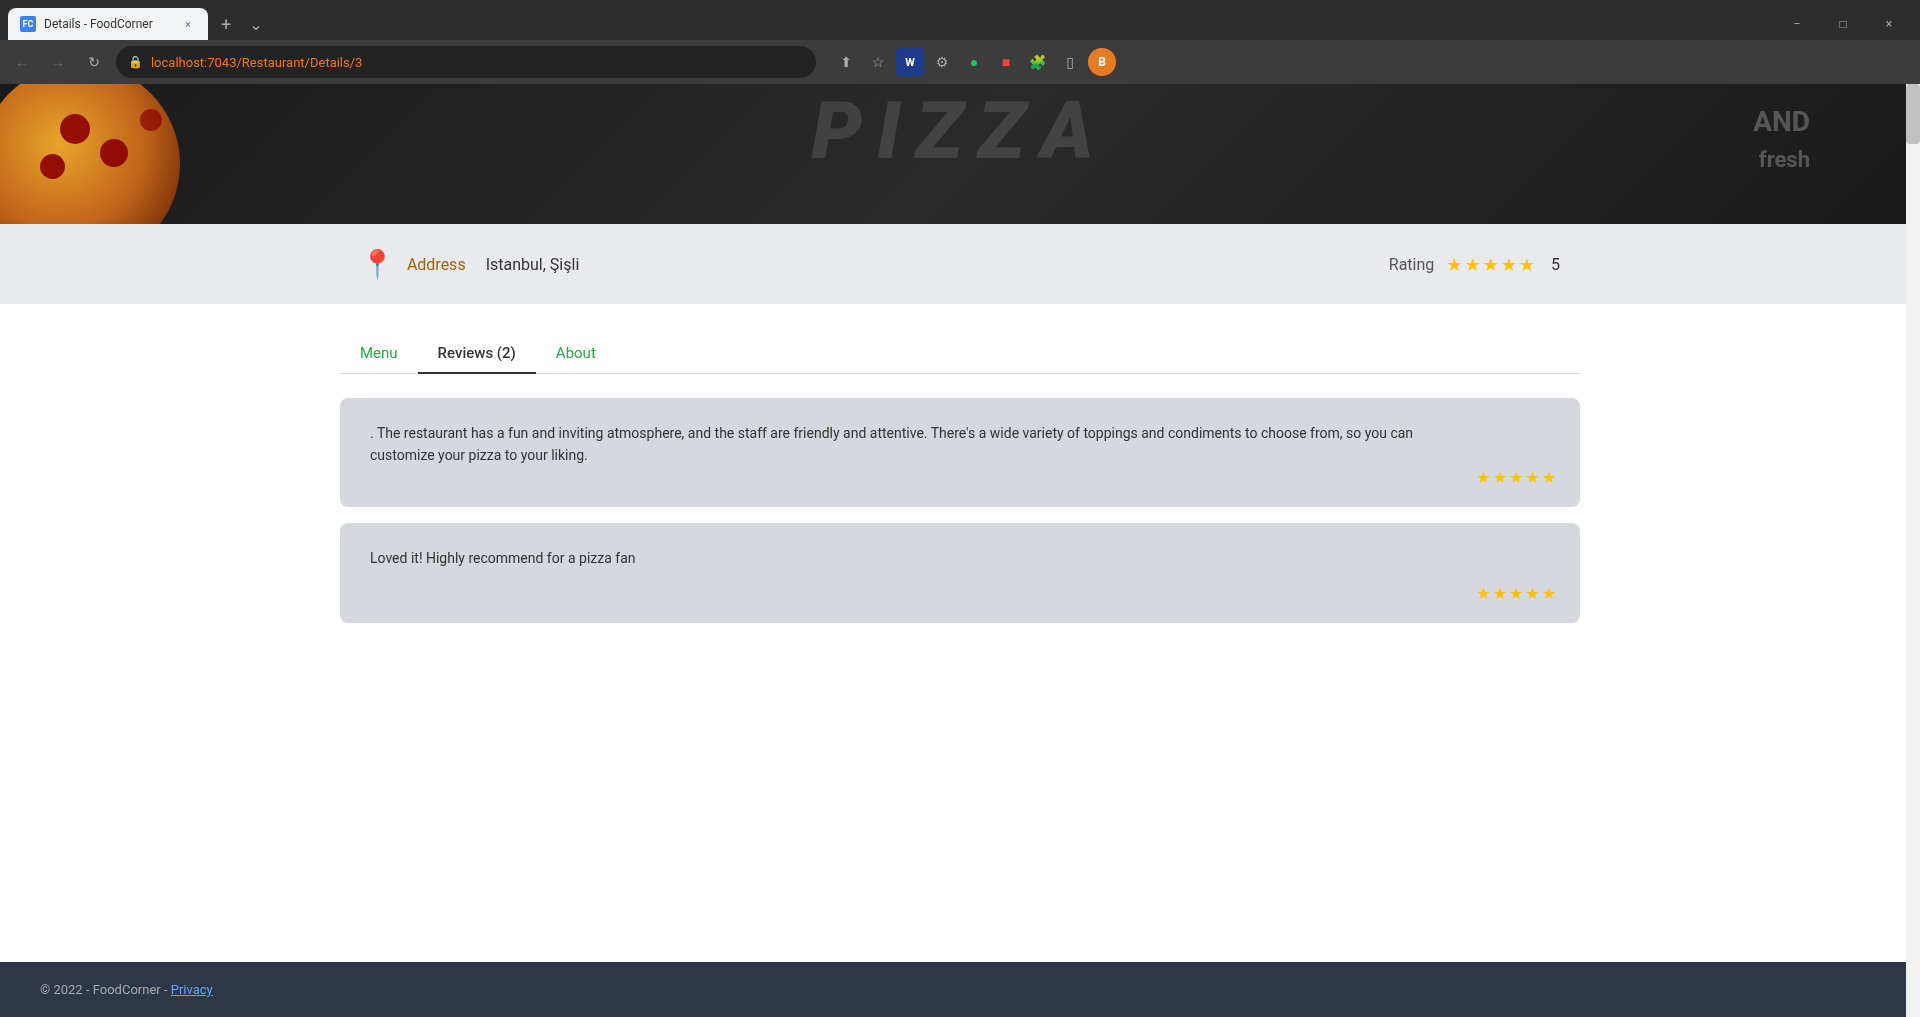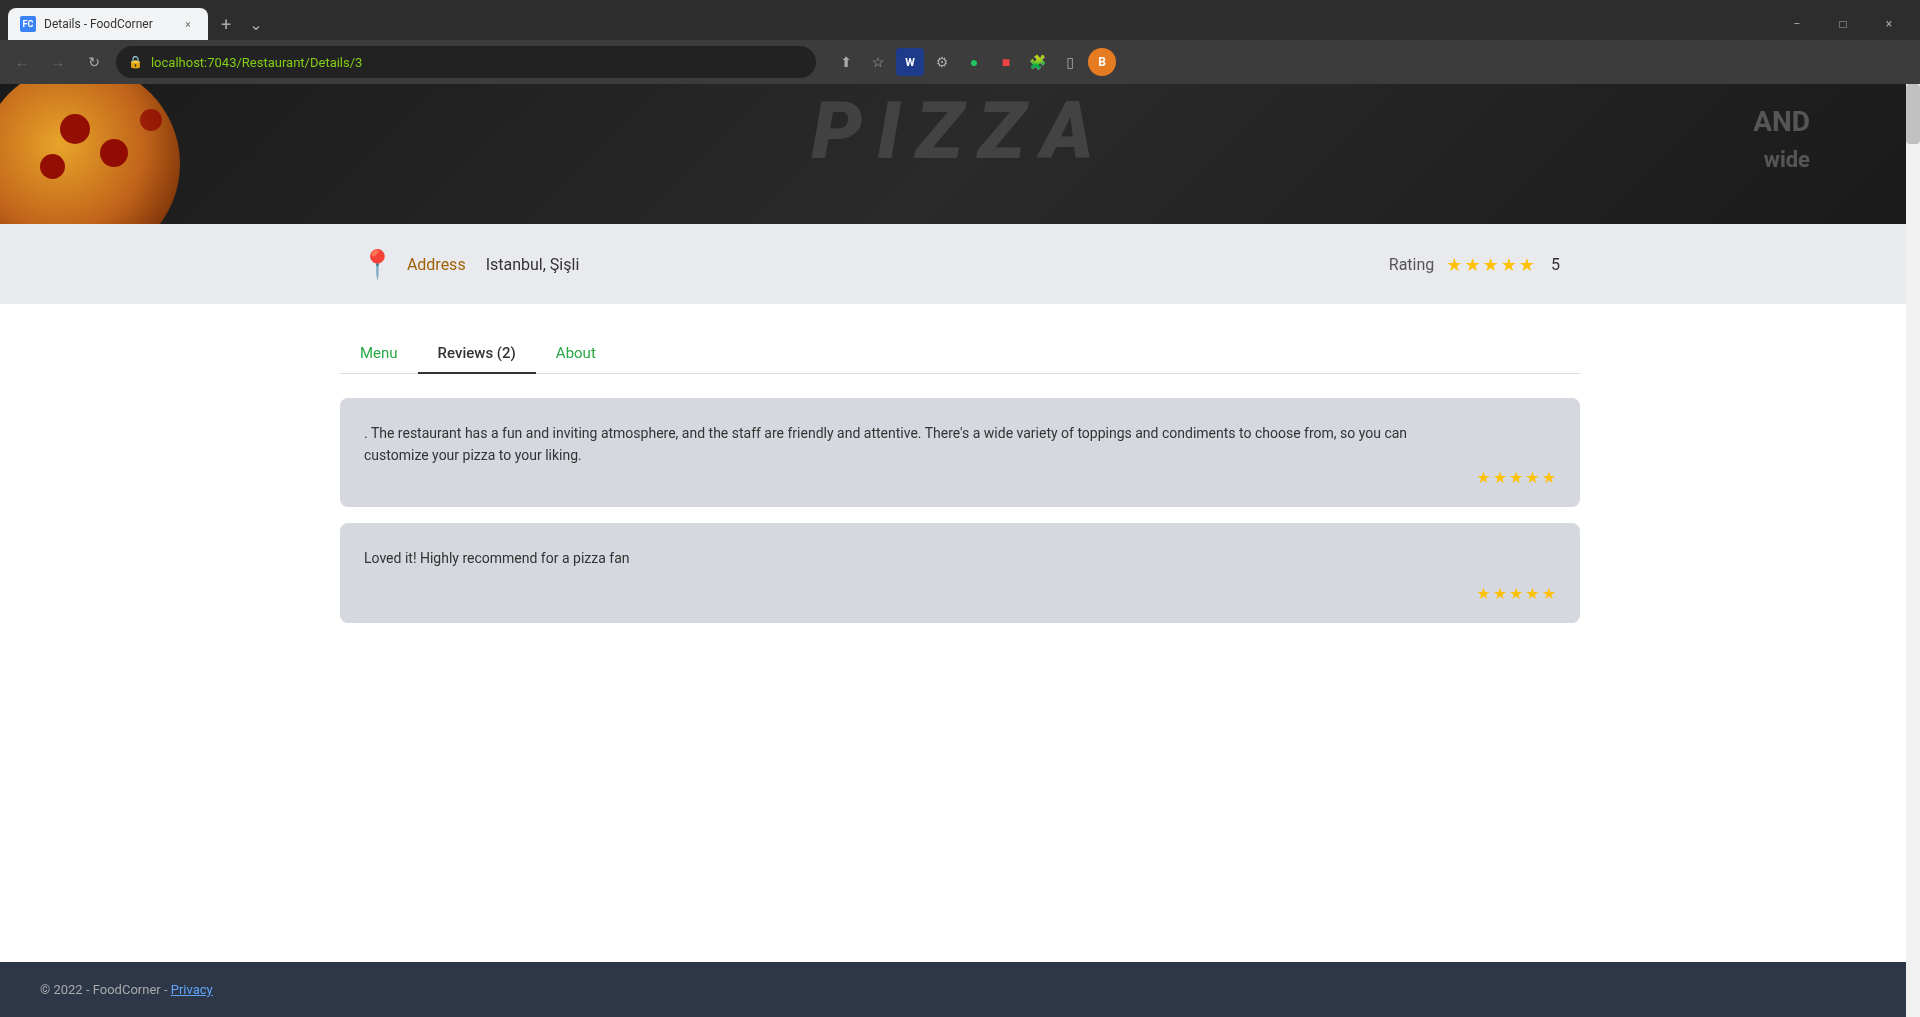--- a/index.html
+++ b/index.html
@@ -128,21 +128,21 @@
       border-radius: 20px;
       display: flex;
       align-items: center;
       padding: 4px 12px;
       gap: 8px;
       height: 32px;
     }
     .lock-icon { color: #aaa; font-size: 12px; }
     .address-text {
       font-size: 13px;
-      color: #84cc16;
+      color: #f97316;
       flex: 1;
     }
     .toolbar-icons {
       display: flex;
       align-items: center;
       gap: 4px;
       margin-left: 8px;
     }
     .toolbar-icon {
       width: 28px;
@@ -285,20 +285,21 @@
       border-radius: 8px;
       padding: 24px 24px 40px 24px;
       position: relative;
       min-height: 100px;
     }
     .review-text {
       font-size: 14px;
       color: #333;
       line-height: 1.6;
       max-width: 90%;
+      margin-left: 6px;
     }
     .review-stars {
       position: absolute;
       bottom: 20px;
       right: 24px;
       display: flex;
       gap: 2px;
     }
     .review-star {
       color: #ffc107;
@@ -398,21 +399,21 @@
       <div style="position:absolute;left:100px;top:55px;width:28px;height:28px;border-radius:50%;background:#8b0000;opacity:0.9;"></div>
       <div style="position:absolute;left:40px;top:70px;width:25px;height:25px;border-radius:50%;background:#8b0000;opacity:0.9;"></div>
       <div style="position:absolute;left:140px;top:25px;width:22px;height:22px;border-radius:50%;background:#8b0000;opacity:0.7;"></div>
     </div>
 
     <div style="position:absolute;left:0;right:0;top:0;bottom:0;display:flex;justify-content:center;">
       <span style="font-size:80px;font-weight:900;color:rgba(255,255,255,0.12);letter-spacing:15px;font-style:italic;">PIZZA</span>
     </div>
 
     <div style="position:absolute;right:110px;top:20px;color:rgba(255,255,255,0.25);font-size:28px;font-weight:bold;text-align:right;line-height:1.3;">
-      AND<br><span style="font-size:22px;">wide</span>
+      AND<br><span style="font-size:22px;">fresh</span>
     </div>
   </div>
 
   <div class="info-bar-full">
     <div class="info-bar">
       <div class="address-section">
         <span class="location-pin">📍</span>
         <span class="address-label">Address</span>
         <span class="address-value">Istanbul, Şişli</span>
       </div>

